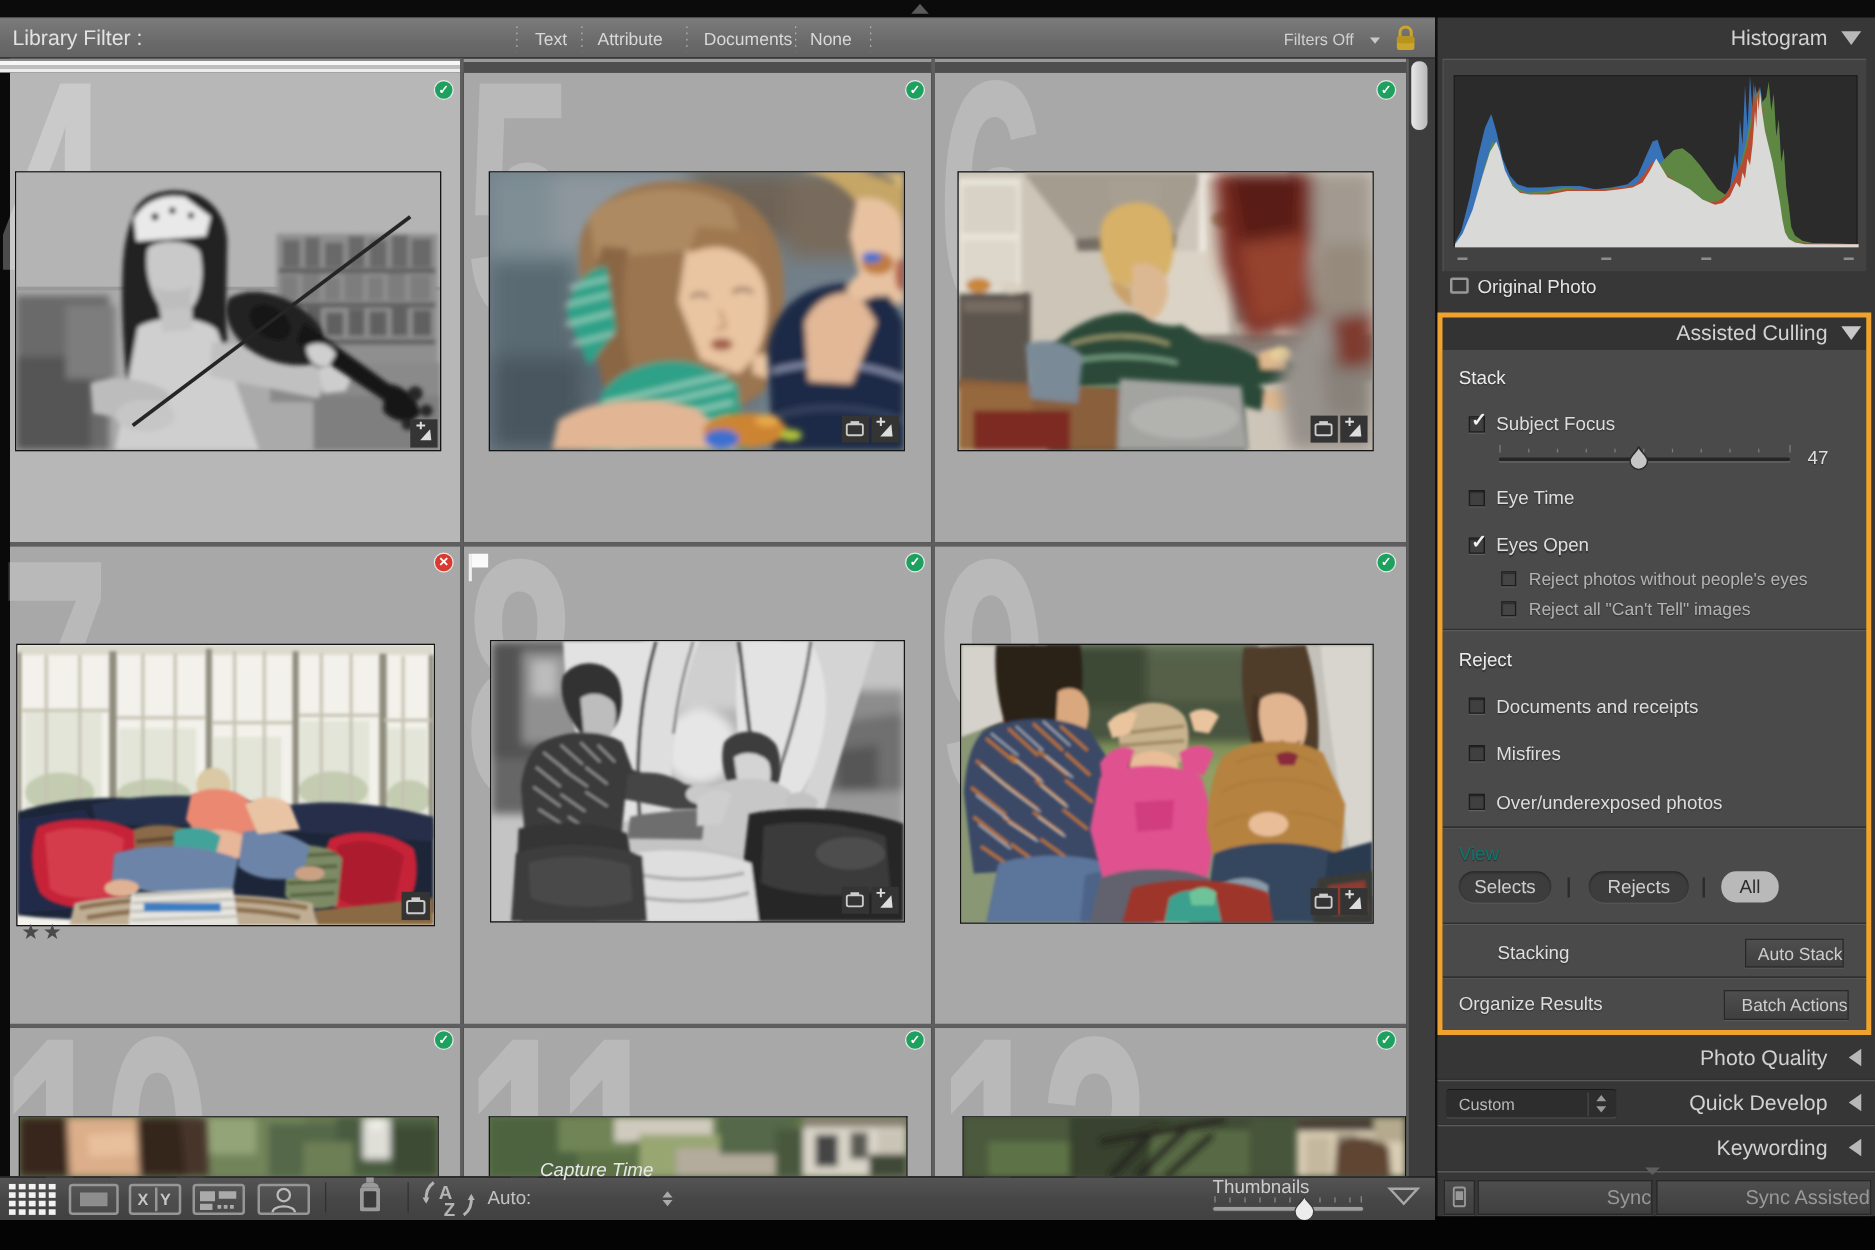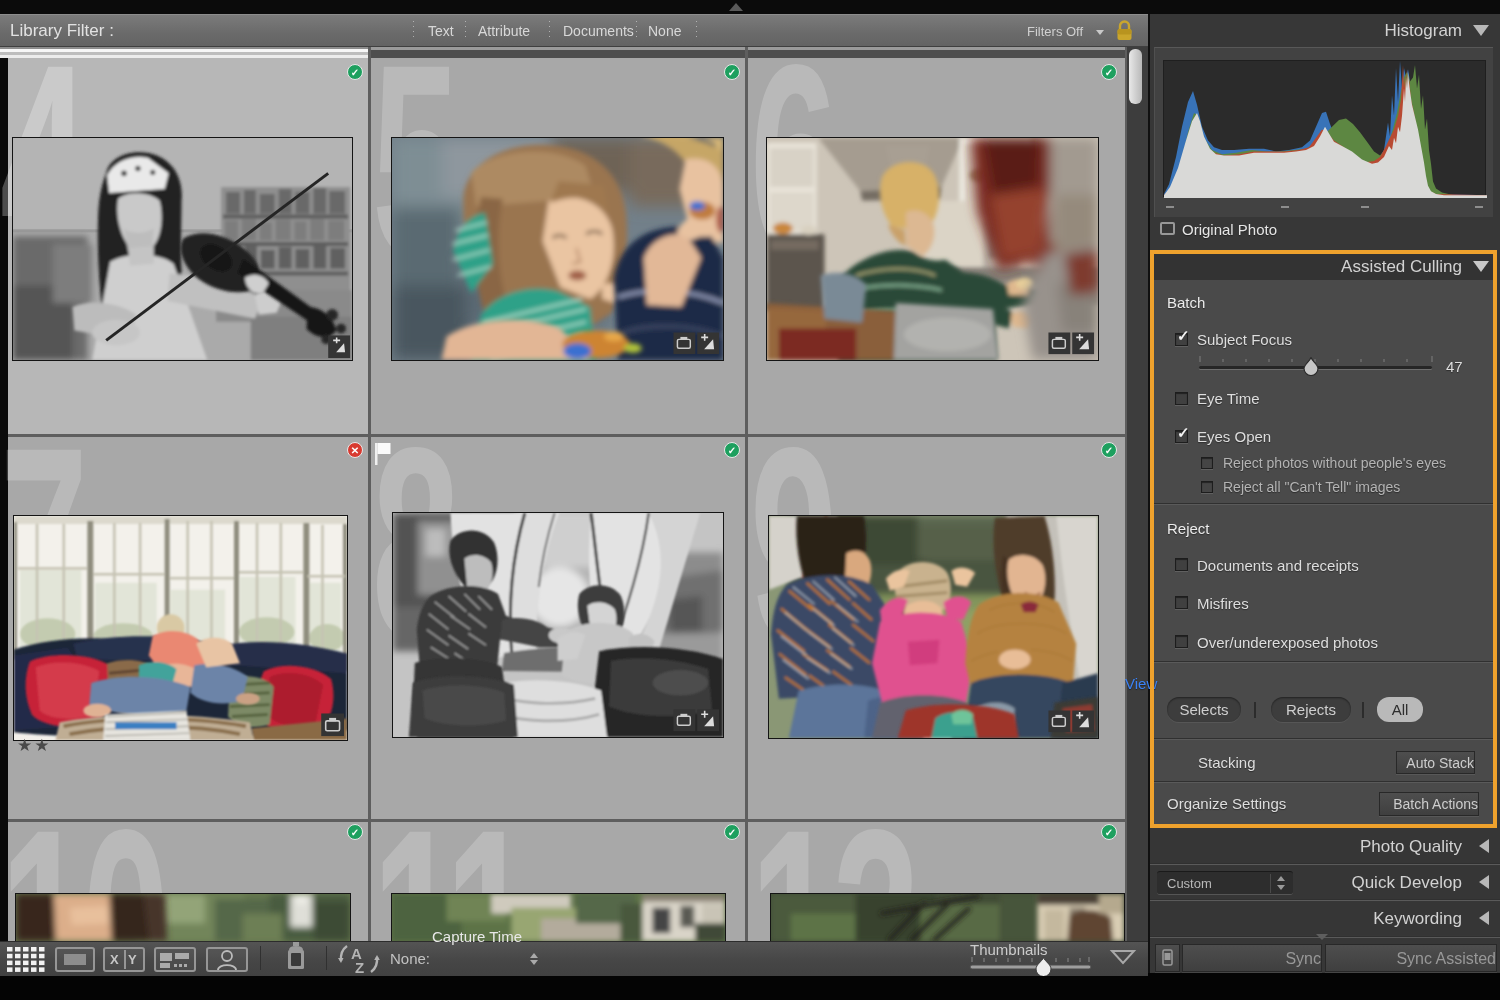--- a/index.html
+++ b/index.html
@@ -722,21 +722,21 @@
     <div class="abs" style="left:1361px; top:206px; width:8px; height:2px; background:#8d8d8d;"></div>
     <div class="abs" style="left:1475px; top:206px; width:8px; height:2px; background:#8d8d8d;"></div>
     <div class="abs" style="left:1160px; top:222px; width:15px; height:13px; border:2px solid #989898; border-radius:2px;"></div>
     <div class="plabel abs" style="left:1182px; top:221px; color:#e5e5e5;">Original Photo</div>
 
     <div class="abs" style="left:1154px; top:254px; width:339px; height:26px; background:#333333;"></div>
     <div class="abs" style="left:1154px; top:280px; width:339px; height:544px; background:#4a4a4a;"></div>
     <div class="phead abs" style="right:38px; top:257px;">Assisted Culling</div>
     <div class="tri-down abs" style="left:1473px; top:261px; border-top-color:#c8c8c8;"></div>
 
-    <div class="plabel abs" style="left:1167px; top:294px; color:#ececec;">Batch</div>
+    <div class="plabel abs" style="left:1167px; top:294px; color:#ececec;">Stack</div>
     <div class="cb abs" style="left:1175px; top:333px;"></div>
     <div class="ck abs" style="left:1177px; top:327px;">✓</div>
     <div class="plabel abs" style="left:1197px; top:331px;">Subject Focus</div>
 
     <svg class="abs" style="left:1199px; top:356px;" width="234" height="10" viewBox="0 0 234 10">
       <g stroke="#7e7e7e" stroke-width="1">
         <line x1="1" y1="0" x2="1" y2="6"></line>
           <line x1="24" y1="3" x2="24" y2="6"></line>
           <line x1="47" y1="3" x2="47" y2="6"></line>
           <line x1="70" y1="3" x2="70" y2="6"></line>
@@ -768,32 +768,32 @@
     <div class="pdiv abs" style="top:503px;"></div>
     <div class="plabel abs" style="left:1167px; top:520px; color:#ececec;">Reject</div>
     <div class="cb abs" style="left:1175px; top:558px;"></div>
     <div class="plabel abs" style="left:1197px; top:557px;">Documents and receipts</div>
     <div class="cb abs" style="left:1175px; top:596px;"></div>
     <div class="plabel abs" style="left:1197px; top:595px;">Misfires</div>
     <div class="cb abs" style="left:1175px; top:635px;"></div>
     <div class="plabel abs" style="left:1197px; top:634px;">Over/underexposed photos</div>
 
     <div class="pdiv abs" style="top:661px;"></div>
-    <div class="plabel abs" style="left:1125px; top:675px; color:#3b82f6;">View</div>
+    <div class="plabel abs" style="left:1167px; top:675px; color:#0f766e;">View</div>
     <div class="pill abs" style="left:1167px; top:697px; width:74px;">Selects</div>
     <div class="pillsep abs" style="left:1254px; top:702px;"></div>
     <div class="pill abs" style="left:1271px; top:697px; width:80px;">Rejects</div>
     <div class="pillsep abs" style="left:1362px; top:702px;"></div>
     <div class="pill abs" style="left:1377px; top:697px; width:46px; background:#b9b9b9; color:#2d2d2d; box-shadow:none;">All</div>
 
     <div class="pdiv abs" style="top:738px;"></div>
     <div class="plabel abs" style="left:1167px; top:754px;margin-left:31px;">Stacking</div>
     <div class="btn abs" style="left:1396px; top:751px; width:79px; height:23px; line-height:22px;">Auto Stack</div>
     <div class="pdiv abs" style="top:781px;"></div>
-    <div class="plabel abs" style="left:1167px; top:795px;">Organize Settings</div>
+    <div class="plabel abs" style="left:1167px; top:795px;">Organize Results</div>
     <div class="btn abs" style="left:1379px; top:792px; width:100px; height:24px; line-height:23px;">Batch Actions</div>
 
     <div class="abs" style="left:1150px; top:250px; width:347px; height:578px; border:4px solid #efa22d;"></div>
 
     <div class="hrow abs" style="top:830px; height:33px;"></div>
     <div class="phead abs" style="right:38px; top:837px;">Photo Quality</div>
     <div class="tri-left abs" style="left:1479px; top:839px;"></div>
     <div class="pdiv abs" style="top:863px; left:1150px; width:350px;"></div>
 
     <div class="hrow abs" style="top:866px; height:33px;"></div>
@@ -887,22 +887,22 @@
     <div class="tdiv abs" style="left:326px;"></div>
 
     <svg class="abs" style="left:337px; top:944px;" width="44" height="30" viewBox="0 0 44 30">
       <path d="M10 2 Q3 7 4 17" fill="none" stroke="#b4b4b4" stroke-width="2.4"></path>
       <path d="M4 19 l-3 -5 l5.5 0 Z" fill="#b4b4b4"></path>
       <path d="M34 28 Q41 23 40 13" fill="none" stroke="#b4b4b4" stroke-width="2.4"></path>
       <path d="M40 11 l-2.8 5 l5.6 0 Z" fill="#b4b4b4"></path>
       <text x="14" y="15" font-size="15" font-weight="bold" fill="#b4b4b4" font-family="Liberation Sans">A</text>
       <text x="18" y="29" font-size="15" font-weight="bold" fill="#b4b4b4" font-family="Liberation Sans">Z</text>
     </svg>
-    <div class="ttext abs" style="left:390px; top:950px; color:#c2c2c2;">None:</div>
-    <div class="ttext abs" style="left:432px; top:928px; color:#e8e8e8;">Capture Time</div>
+    <div class="ttext abs" style="left:390px; top:950px; color:#c2c2c2;">Auto:</div>
+    <div class="ttext abs" style="left:432px; top:928px; color:#e8e8e8;font-style:italic;">Capture Time</div>
     <span class="abs" style="left:530px; top:953px; width:0; height:0; border-left:4px solid transparent; border-right:4px solid transparent; border-bottom:5px solid #aaa;"></span>
     <span class="abs" style="left:530px; top:960px; width:0; height:0; border-left:4px solid transparent; border-right:4px solid transparent; border-top:5px solid #aaa;"></span>
 
     <div class="ttext abs" style="left:970px; top:941px;">Thumbnails</div>
     <svg class="abs" style="left:968px; top:956px;" width="125" height="20" viewBox="0 0 125 20">
       <g stroke="#8a8a8a" stroke-width="1">
         <line x1="4" y1="1" x2="4" y2="6"></line>
           <line x1="16" y1="2" x2="16" y2="6"></line>
           <line x1="28" y1="2" x2="28" y2="6"></line>
           <line x1="40" y1="2" x2="40" y2="6"></line>

